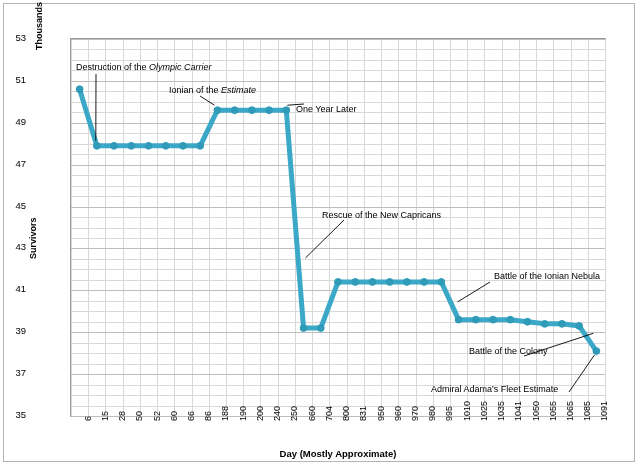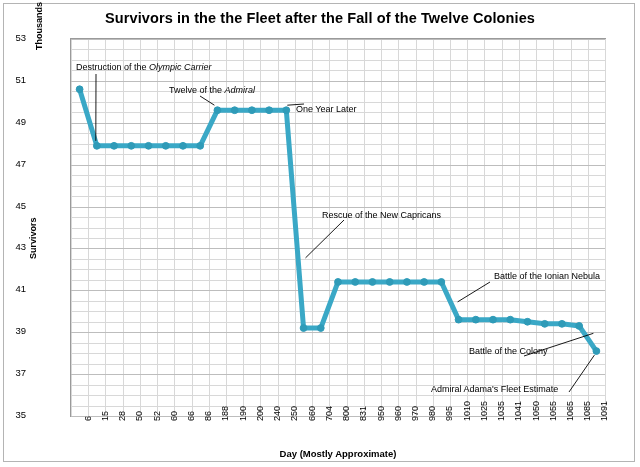--- a/index.html
+++ b/index.html
@@ -59,21 +59,20 @@
   .annot{
     position:absolute;font-size:9px;color:#000;white-space:nowrap;
   }
   .annot i{font-style:italic;}
 </style>
 </head>
 <body>
 
 <div id="frame">
 
-  <div id="title">Survivors in the the Fleet after the Fall of the Twelve Colonies</div>
 
   <div id="ylab-thousands">Thousands</div>
   <div id="ylab-survivors">Survivors</div>
   <div id="xlab">Day (Mostly Approximate)</div>
 
   <div id="plot">
     <div id="grid">
         <div class="vgrid" style="left: 0px;"></div>
         <div class="vgrid" style="left: 17.23px;"></div>
         <div class="vgrid" style="left: 34.45px;"></div>
@@ -222,21 +221,21 @@
       <div class="xtick" style="left: 492px;">1035</div>
       <div class="xtick" style="left: 509.3px;">1041</div>
       <div class="xtick" style="left: 526.5px;">1050</div>
       <div class="xtick" style="left: 543.7px;">1055</div>
       <div class="xtick" style="left: 560.9px;">1065</div>
       <div class="xtick" style="left: 578.2px;">1085</div>
       <div class="xtick" style="left: 595.4px;">1091</div>
     </div>
 
   <div class="annot" style="left:72px;top:58px;"><span>Destruction of the </span><i>Olympic Carrier</i></div>
-  <div class="annot" style="left:165px;top:81px;"><span>Twelve of the </span><i>Admiral</i></div>
+  <div class="annot" style="left:165px;top:81px;"><span>Ionian of the </span><i>Estimate</i></div>
   <div class="annot" style="left:292px;top:100px;">One Year Later</div>
   <div class="annot" style="left:318px;top:206px;">Rescue of the New Capricans</div>
   <div class="annot" style="left:470px;top:267px;margin-left:20px;">Battle of the Ionian Nebula</div>
   <div class="annot" style="left:465px;top:342px;">Battle of the Colony</div>
   <div class="annot" style="left:427px;top:380px;">Admiral Adama's Fleet Estimate</div>
 
   <svg id="leaders" width="632" height="459" style="position:absolute;left:0;top:0;pointer-events:none;">
       <line x1="92" y1="70" x2="91.8" y2="136.8" stroke="#000" stroke-width="0.9"></line>
       <line x1="196" y1="92" x2="210.4" y2="101.2" stroke="#000" stroke-width="0.9"></line>
       <line x1="300" y1="100" x2="283.3" y2="101.2" stroke="#000" stroke-width="0.9"></line>

